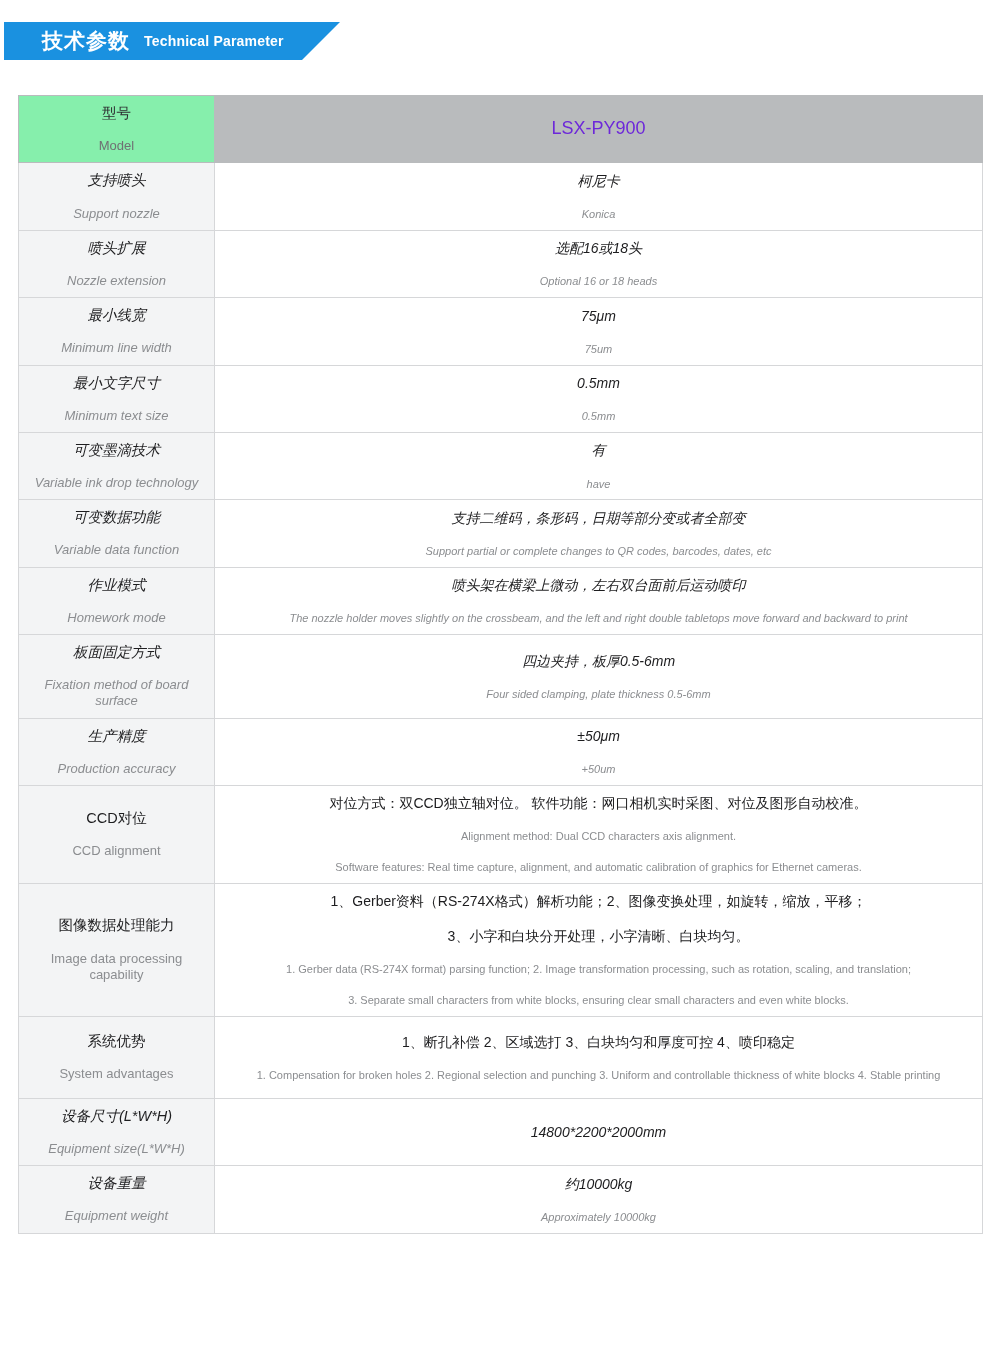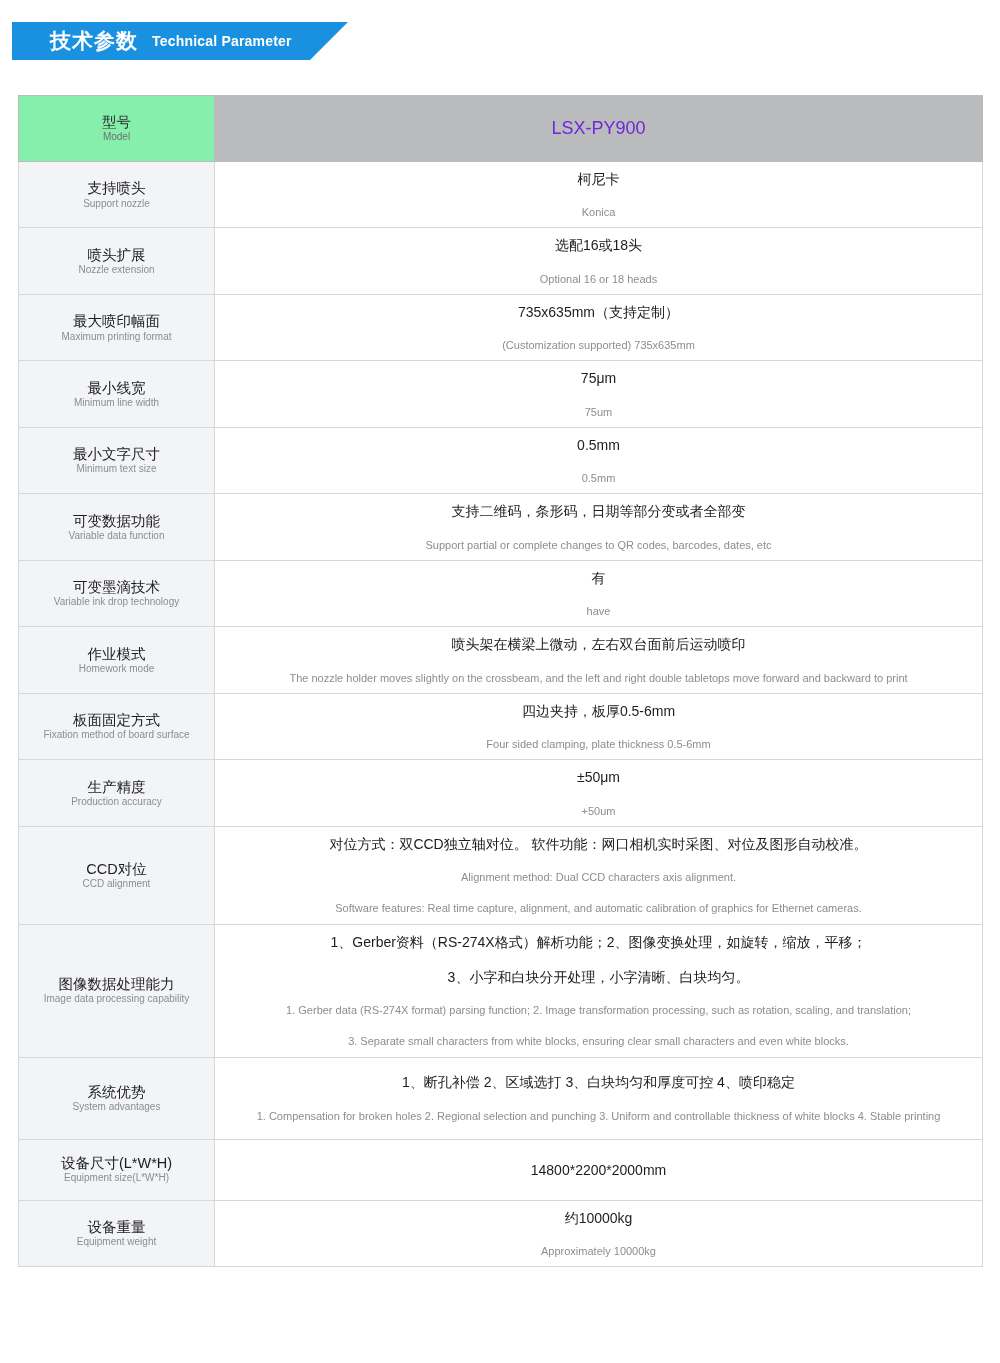--- a/index.html
+++ b/index.html
@@ -13,21 +13,21 @@
     position: relative;
     width: 1000px;
     height: 1363px;
     background: #ffffff;
     overflow: hidden;
   }
 
   
   .banner {
     position: absolute;
-    left: 12px;
+    left: 4px;
     top: 22px;
     height: 38px;
     display: flex;
     align-items: flex-end;
   }
   .banner-bar {
     position: relative;
     height: 38px;
     background: #1a91e0;
     display: flex;
@@ -81,24 +81,24 @@
     background: #f3f4f5;
     text-align: center;
     line-height: 1.25;
   }
   .label-cn {
     font-size: 14.5px;
     color: #1d1d1f;
     display: block;
   }
   .label-en {
-    font-size: 10px;
+    font-size: 13px;
     color: #8b8d90;
     display: block;
-    margin-top: 0;
+    margin-top: 16px;
   }
 
   .value-cell {
     background: #ffffff;
     text-align: center;
     line-height: 1.3;
   }
   .value-cn {
     font-size: 14px;
     color: #1d1d1f;
@@ -118,21 +118,21 @@
     height: 66px;
   }
   tr.head-row .label-cn { color: #2c2d2f; }
   tr.head-row .label-en { color: #6f7173; }
   tr.head-row .value-cn { color: #6d28d9; font-size: 18px; }
 
   tr.head-row .label-cell { background: #86efac; }
   tr.head-row .value-cell { background: #b9bbbd; }
 
   
-  tr.r-std td { height: 61px; }
+  tr.r-std td { height: 61px; font-style: italic; }
   tr.r-tall td { height: 82px; }
   tr.r-xtall td { height: 126px; }
 
   .val-line { display: block; }
   .val-line + .val-line { margin-top: 17px; }
 </style>
 </head>
 <body>
 
 <div class="page">
@@ -174,66 +174,56 @@
             <span class="label-cn">喷头扩展</span>
             <span class="label-en">Nozzle extension</span>
           </td>
           <td class="value-cell">
             <span class="value-cn val-line">选配16或18头</span>
             <span class="value-en val-line">Optional 16 or 18 heads</span>
           </td>
         </tr>
         <tr class="r-std">
           <td class="label-cell">
-            <span class="label-cn">最大喷印幅面</span>
-            <span class="label-en">Maximum printing format</span>
-          </td>
-          <td class="value-cell">
-            <span class="value-cn val-line">735x635mm（支持定制）</span>
-            <span class="value-en val-line">(Customization supported) 735x635mm</span>
-          </td>
-        </tr>
-        <tr class="r-std">
-          <td class="label-cell">
             <span class="label-cn">最小线宽</span>
             <span class="label-en">Minimum line width</span>
           </td>
           <td class="value-cell">
             <span class="value-cn val-line">75μm</span>
             <span class="value-en val-line">75um</span>
           </td>
         </tr>
         <tr class="r-std">
           <td class="label-cell">
             <span class="label-cn">最小文字尺寸</span>
             <span class="label-en">Minimum text size</span>
           </td>
           <td class="value-cell">
             <span class="value-cn val-line">0.5mm</span>
             <span class="value-en val-line">0.5mm</span>
           </td>
         </tr>
         <tr class="r-std">
           <td class="label-cell">
+            <span class="label-cn">可变墨滴技术</span>
+            <span class="label-en">Variable ink drop technology</span>
+          </td>
+          <td class="value-cell">
+            <span class="value-cn val-line">有</span>
+            <span class="value-en val-line">have</span>
+          </td>
+        </tr>
+        <tr class="r-std">
+          <td class="label-cell">
             <span class="label-cn">可变数据功能</span>
             <span class="label-en">Variable data function</span>
           </td>
           <td class="value-cell">
             <span class="value-cn val-line">支持二维码，条形码，日期等部分变或者全部变</span>
             <span class="value-en val-line">Support partial or complete changes to QR codes, barcodes, dates, etc</span>
-          </td>
-        </tr>
-        <tr class="r-std">
-          <td class="label-cell">
-            <span class="label-cn">可变墨滴技术</span>
-            <span class="label-en">Variable ink drop technology</span>
-          </td>
-          <td class="value-cell">
-            <span class="value-cn val-line">有</span>
-            <span class="value-en val-line">have</span>
           </td>
         </tr>
         <tr class="r-std">
           <td class="label-cell">
             <span class="label-cn">作业模式</span>
             <span class="label-en">Homework mode</span>
           </td>
           <td class="value-cell">
             <span class="value-cn val-line">喷头架在横梁上微动，左右双台面前后运动喷印</span>
             <span class="value-en val-line">The nozzle holder moves slightly on the crossbeam, and the left and right double tabletops move forward and backward to print</span>

